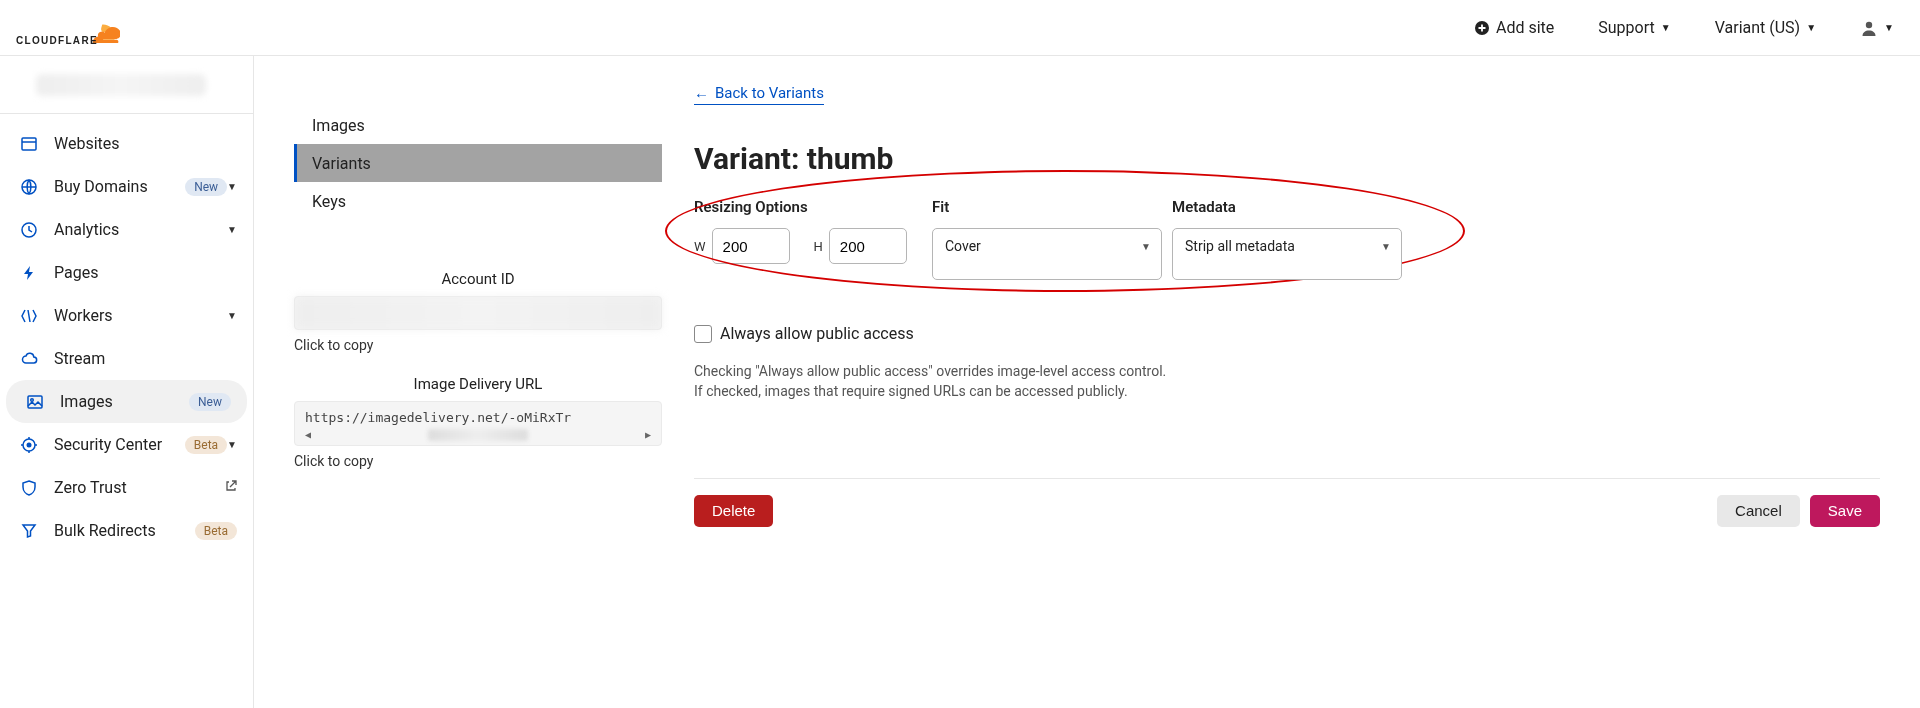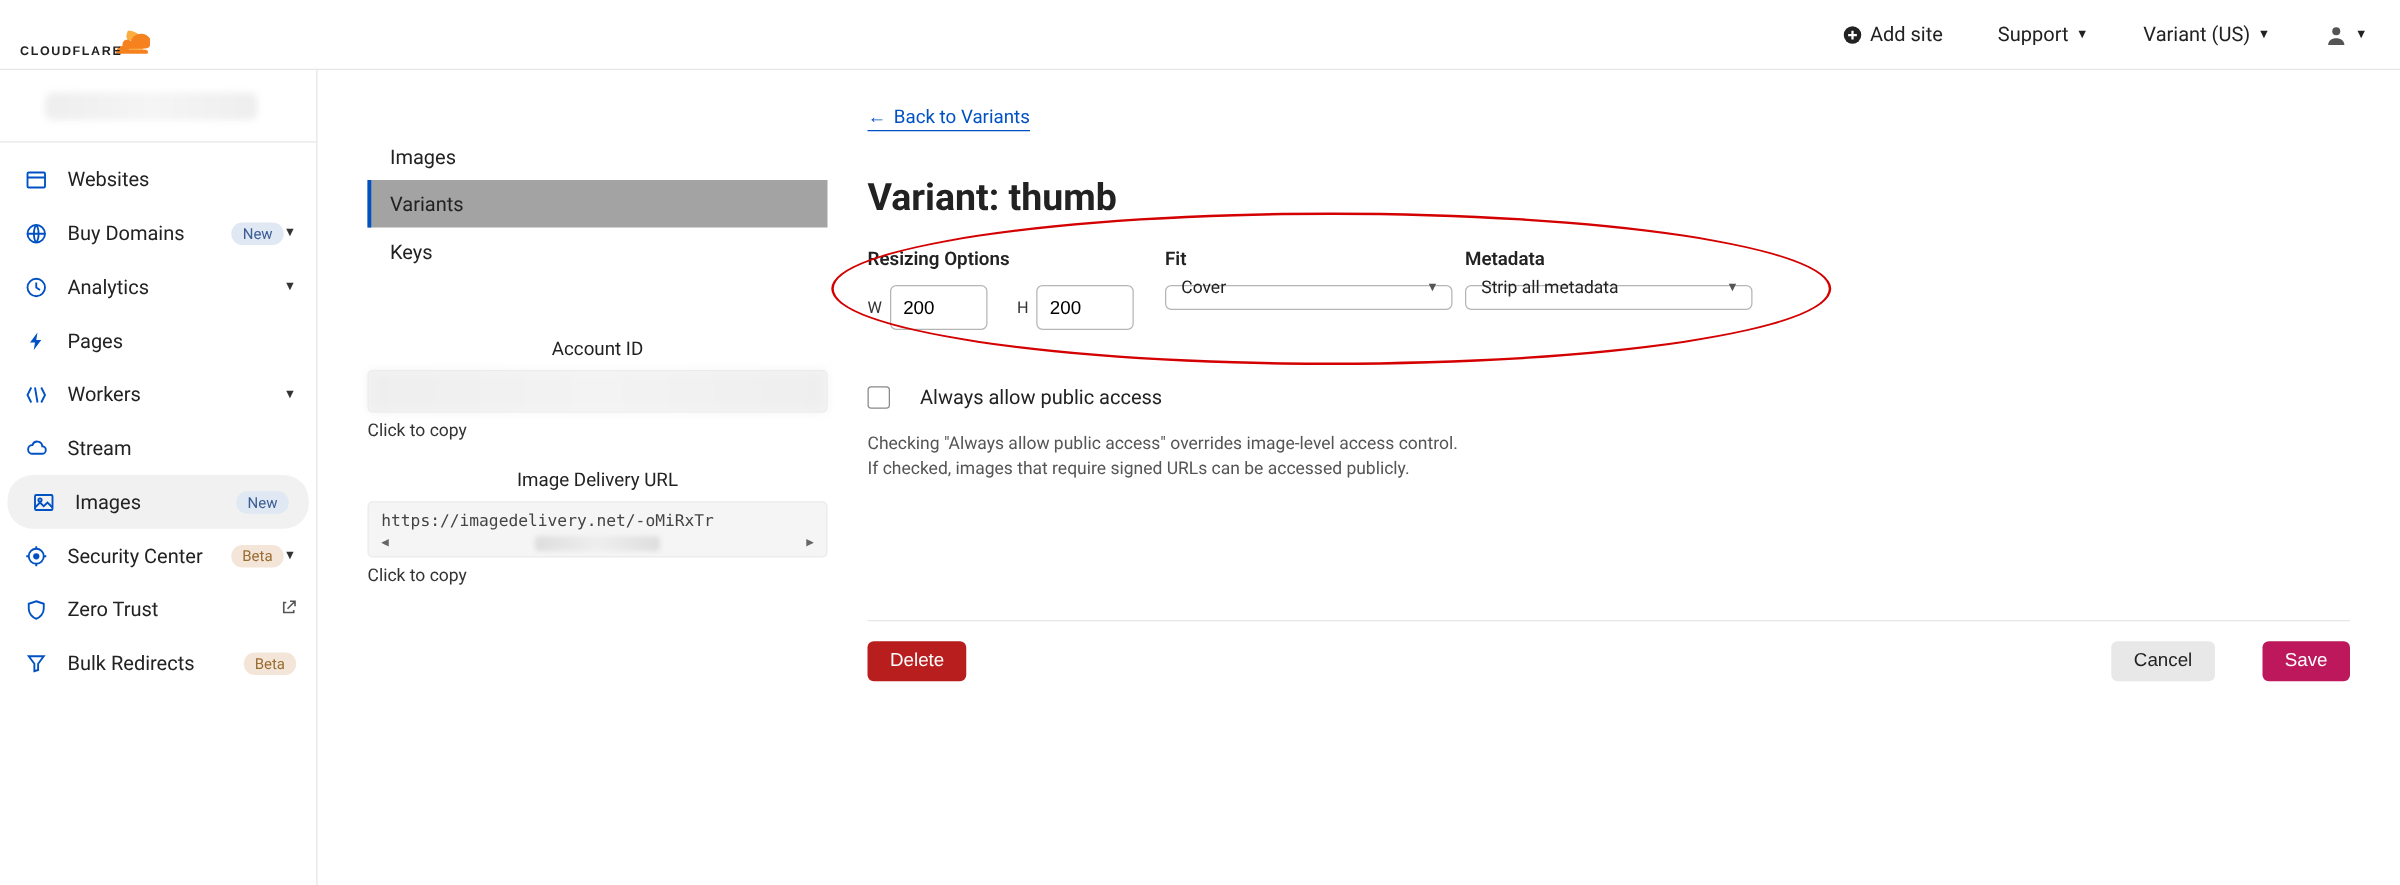--- a/index.html
+++ b/index.html
@@ -153,21 +153,21 @@
     .resize-ctrl { display: flex; align-items: center; gap: 6px; }
     .wh-lbl { font-size: 13px; color:#333; }
     .num-input {
       width: 78px; height: 36px;
       border: 1px solid #b5b5b5;
       border-radius: 5px;
       padding: 0 10px;
       font-size: 15px;
     }
     .sel {
-      height: 20px;
+      height: 52px;
       border: 1px solid #b5b5b5;
       border-radius: 5px;
       padding: 0 28px 16px 12px;
       display:flex;
       align-items:center;
       position: relative;
       cursor: pointer;
       background:#fff;
     }
     .sel .sel-caret {
@@ -183,39 +183,38 @@
       position: absolute;
       left: -29px;
       top: -28px;
       width: 800px;
       height: 122px;
       border: 2px solid #d40000;
       border-radius: 50%;
       pointer-events: none;
     }
 
-    .chkrow { display:flex; align-items:center; gap:24px; margin-top: 44px; }
+    .chkrow { display:flex; align-items:center; gap:8px; margin-top: 44px; }
     .chkbox {
       width: 18px; height: 18px;
       border: 1.5px solid #888;
       border-radius: 3px;
       cursor: pointer;
       appearance: none;
       background: #fff;
     }
     .chklbl { font-size: 16px; }
     .helptext { font-size: 14px; color: #555; margin-top: 18px; line-height: 1.45; }
 
     .actionrow {
       border-top: 1px solid #e6e6e6;
-      margin-top: 110px;
+      margin-top: 76px;
       padding-top: 16px;
       display: flex;
       align-items: center;
-      gap: 28px;
     }
     .btn {
       height: 32px;
       border-radius: 5px;
       font-size: 15px;
       padding: 0 18px;
       cursor: pointer;
       border: none;
     }
     .btn.delete { background: #b91e1e; color:#fff; }

